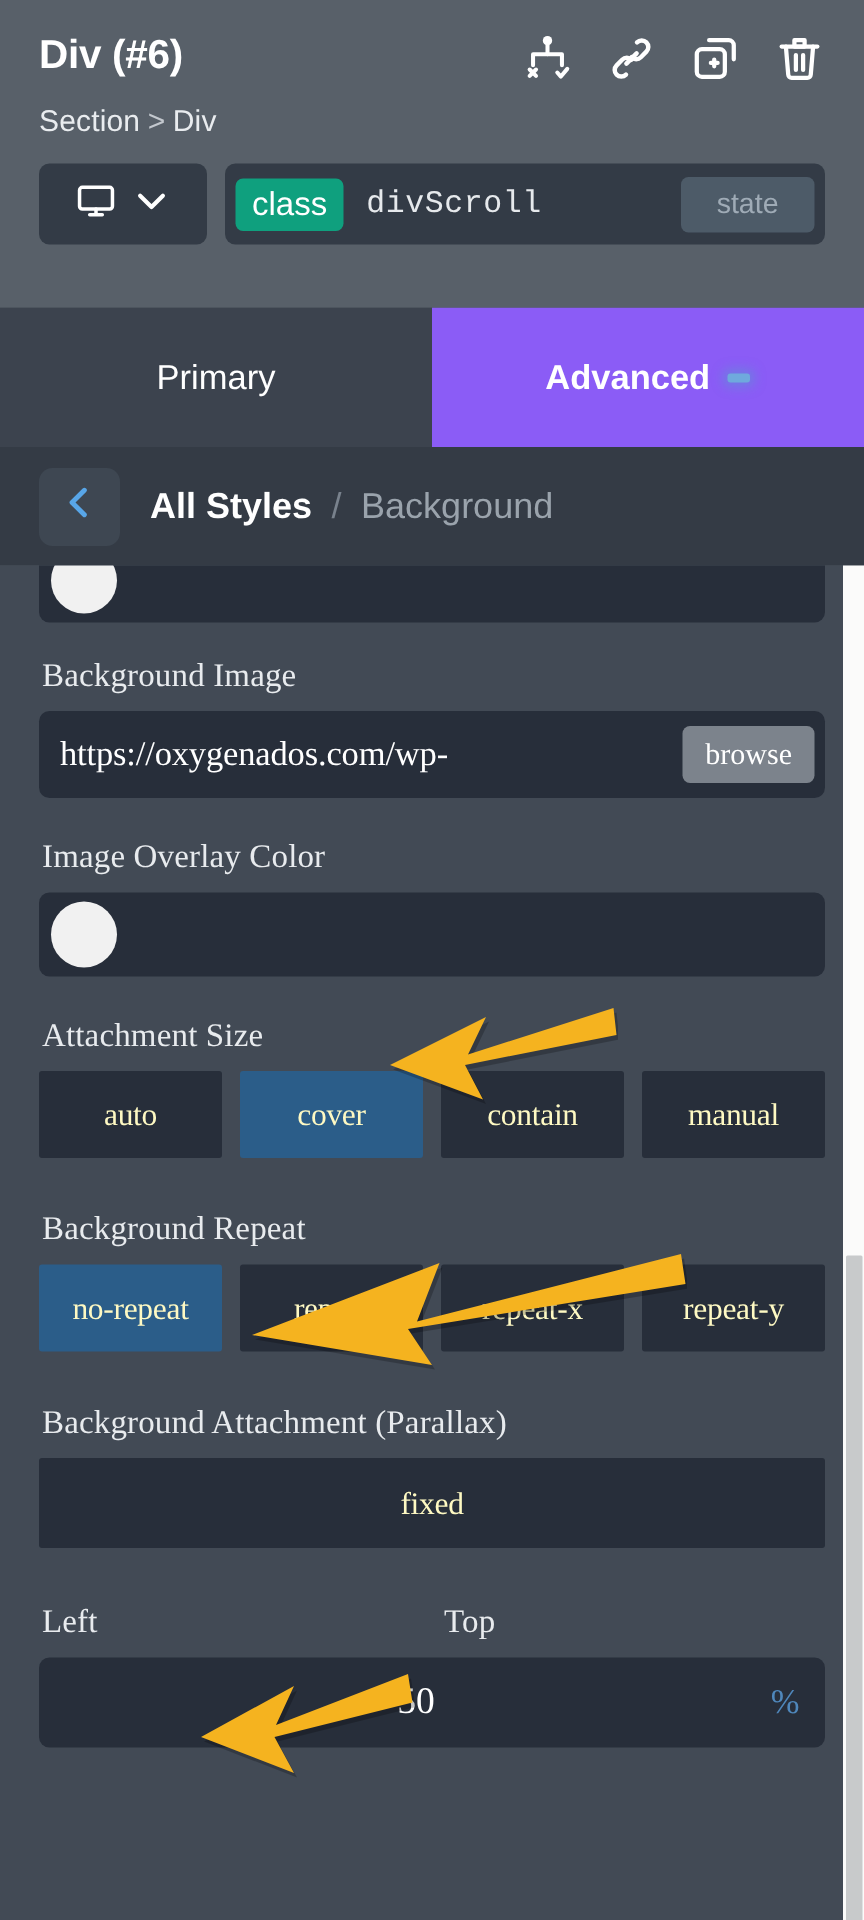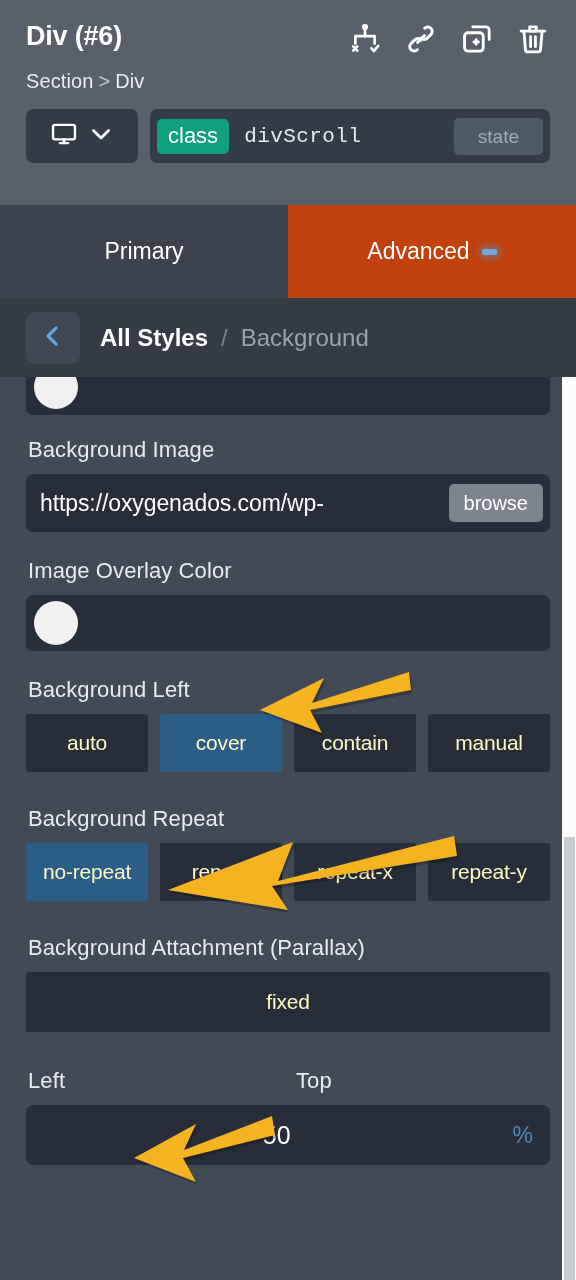--- a/index.html
+++ b/index.html
@@ -57,21 +57,21 @@
     border-radius:5px; padding:9px 24px; line-height:1; cursor:pointer;
   }
 
   
   .tabs { display:flex; height:93px; }
   .tab {
     flex:1; display:flex; align-items:center; justify-content:center;
     font-size:23px; color:#ffffff; cursor:pointer; gap:12px;
   }
   .tab.inactive { background:#3c434e; }
-  .tab.active { background:#c2410c; font-weight:normal; }
+  .tab.active { background:#8b5cf6; font-weight:bold; }
   .tab-dash {
     display:inline-block; width:15px; height:6px; border-radius:2px;
     background:#6fa9dd; box-shadow:0 0 7px 3px rgba(90,150,210,.55);
   }
 
   
   .crumb-bar {
     background:#343b45; height:79px;
     display:flex; align-items:center; padding:0 26px; gap:20px;
   }
@@ -83,21 +83,21 @@
   .crumb-text { font-size:24px; display:flex; align-items:baseline; gap:13px; }
   .crumb-main { color:#ffffff; font-weight:bold; }
   .crumb-slash { color:#79828d; }
   .crumb-sub { color:#9aa3ac; }
 
   
   .panel {
     position:absolute; left:0; top:377px; width:576px; height:903px;
     background:#424a55; overflow:hidden;
   }
-  .panel-inner { padding:0 26px 0 26px; }
+  .panel-inner { padding:0 26px 0 26px;font-family:Liberation Serif, serif; }
 
   .row-label {
     font-size:22px; color:#e8ebee; margin:0 0 11px 2px; letter-spacing:0.1px;
   }
   .field-block { margin-bottom:26px; }
 
   .color-field {
     background:#272e3a; border-radius:7px; height:56px;
     display:flex; align-items:center; padding-left:8px;
   }
@@ -270,21 +270,21 @@
       </div>
 
       <div class="field-block">
         <div class="row-label">Image Overlay Color</div>
         <div class="color-field">
           <span class="color-swatch"></span>
         </div>
       </div>
 
       <div class="field-block">
-        <div class="row-label">Background Left</div>
+        <div class="row-label">Attachment Size</div>
         <div class="btn-group">
           <span class="opt-btn">auto</span>
           <span class="opt-btn selected">cover</span>
           <span class="opt-btn">contain</span>
           <span class="opt-btn">manual</span>
         </div>
       </div>
 
       <div class="field-block" style="margin-top:34px;">
         <div class="row-label">Background Repeat</div>

